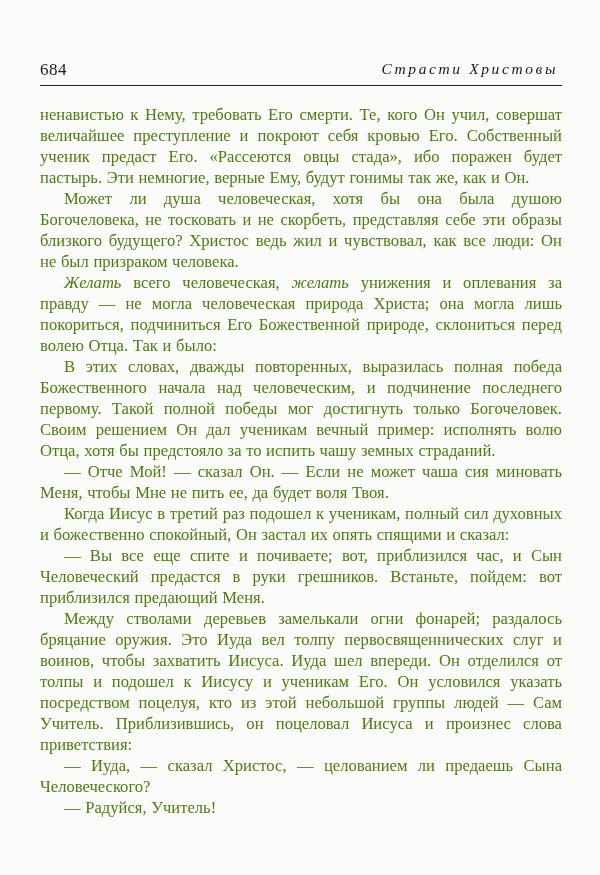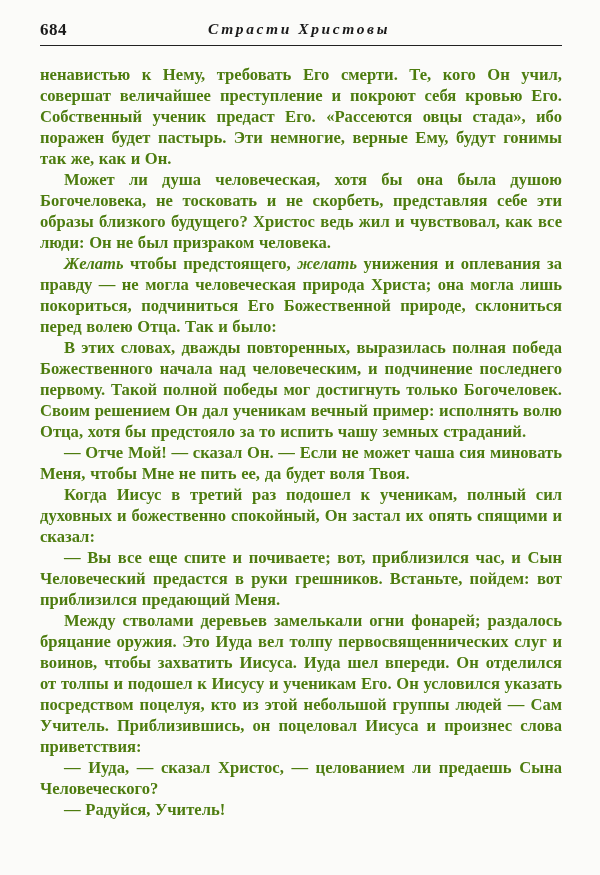--- a/index.html
+++ b/index.html
@@ -1,15 +1,15 @@
 <!DOCTYPE html>
 <html><head>
   <meta charset="utf-8">
   <style>
-    * { margin: 0; padding: 0; box-sizing: border-box; font-weight: bold; }
+    * { margin: 0; padding: 0; box-sizing: border-box; }
     html, body {
       width: 600px;
       height: 875px;
       overflow: hidden;
     }
     body {
       background: #fbfbf9;
       font-family: "Liberation Serif", "DejaVu Serif", serif;
       color: #161616;
     }
@@ -26,26 +26,27 @@
     .page-number {
       position: absolute;
       left: 0;
       top: 0;
       font-size: 17px;
       letter-spacing: 0.5px;
       color: #1b1b1b;
     }
     .head-title {
       display: block;
-      text-align: center;
+      text-align: right;
       font-style: italic;
       font-size: 15.5px;
       letter-spacing: 2.6px;
       color: #1b1b1b;
       padding-right: 4px;
+      margin-top: 40px;
     }
     .head-rule {
       border: 0;
       border-top: 1.6px solid #222;
       margin: 3px 0 18px 0;
     }
     .page-body p.para {
       font-size: 16.6px;
       line-height: 21px;
       text-align: justify;
@@ -62,21 +63,21 @@
 
 <div class="page">
   <div class="running-head">
     <span class="page-number">684</span>
     <span class="head-title">Страсти Христовы</span>
   </div>
   <hr class="head-rule">
   <div class="page-body">
       <p class="para"><span>ненавистью к Нему, требовать Его смерти. Те, кого Он учил, совершат величайшее преступление и покроют себя кровью Его. Собственный ученик предаст Его. «Рассеются овцы стада», ибо поражен будет пастырь. Эти немногие, верные Ему, будут гонимы так же, как и Он.</span></p>
       <p class="para indent"><span>Может ли душа человеческая, хотя бы она была душою Богочеловека, не тосковать и не скорбеть, представляя себе эти образы близкого будущего? Христос ведь жил и чувствовал, как все люди: Он не был призраком человека.</span></p>
-      <p class="para indent"><span class="italic">Желать</span><span> чтобы предстоящего, </span><span class="italic">желать</span><span> унижения и оплевания за правду — не могла человеческая природа Христа; она могла лишь покориться, подчиниться Его Божественной природе, склониться перед волею Отца. Так и было:</span></p>
+      <p class="para indent"><span class="italic">Желать</span><span> всего человеческая, </span><span class="italic">желать</span><span> унижения и оплевания за правду — не могла человеческая природа Христа; она могла лишь покориться, подчиниться Его Божественной природе, склониться перед волею Отца. Так и было:</span></p>
       <p class="para indent"><span>В этих словах, дважды повторенных, выразилась полная победа Божественного начала над человеческим, и подчинение последнего первому. Такой полной победы мог достигнуть только Богочеловек. Своим решением Он дал ученикам вечный пример: исполнять волю Отца, хотя бы предстояло за то испить чашу земных страданий.</span></p>
       <p class="para indent"><span>— Отче Мой! — сказал Он. — Если не может чаша сия миновать Меня, чтобы Мне не пить ее, да будет воля Твоя.</span></p>
       <p class="para indent"><span>Когда Иисус в третий раз подошел к ученикам, полный сил духовных и божественно спокойный, Он застал их опять спящими и сказал:</span></p>
       <p class="para indent"><span>— Вы все еще спите и почиваете; вот, приблизился час, и Сын Человеческий предастся в руки грешников. Встаньте, пойдем: вот приблизился предающий Меня.</span></p>
       <p class="para indent"><span>Между стволами деревьев замелькали огни фонарей; раздалось бряцание оружия. Это Иуда вел толпу первосвященнических слуг и воинов, чтобы захватить Иисуса. Иуда шел впереди. Он отделился от толпы и подошел к Иисусу и ученикам Его. Он условился указать посредством поцелуя, кто из этой небольшой группы людей — Сам Учитель. Приблизившись, он поцеловал Иисуса и произнес слова приветствия:</span></p>
       <p class="para indent"><span>— Иуда, — сказал Христос, — целованием ли предаешь Сына Человеческого?</span></p>
       <p class="para indent"><span>— Радуйся, Учитель!</span></p>
     </div>
 </div>
 

